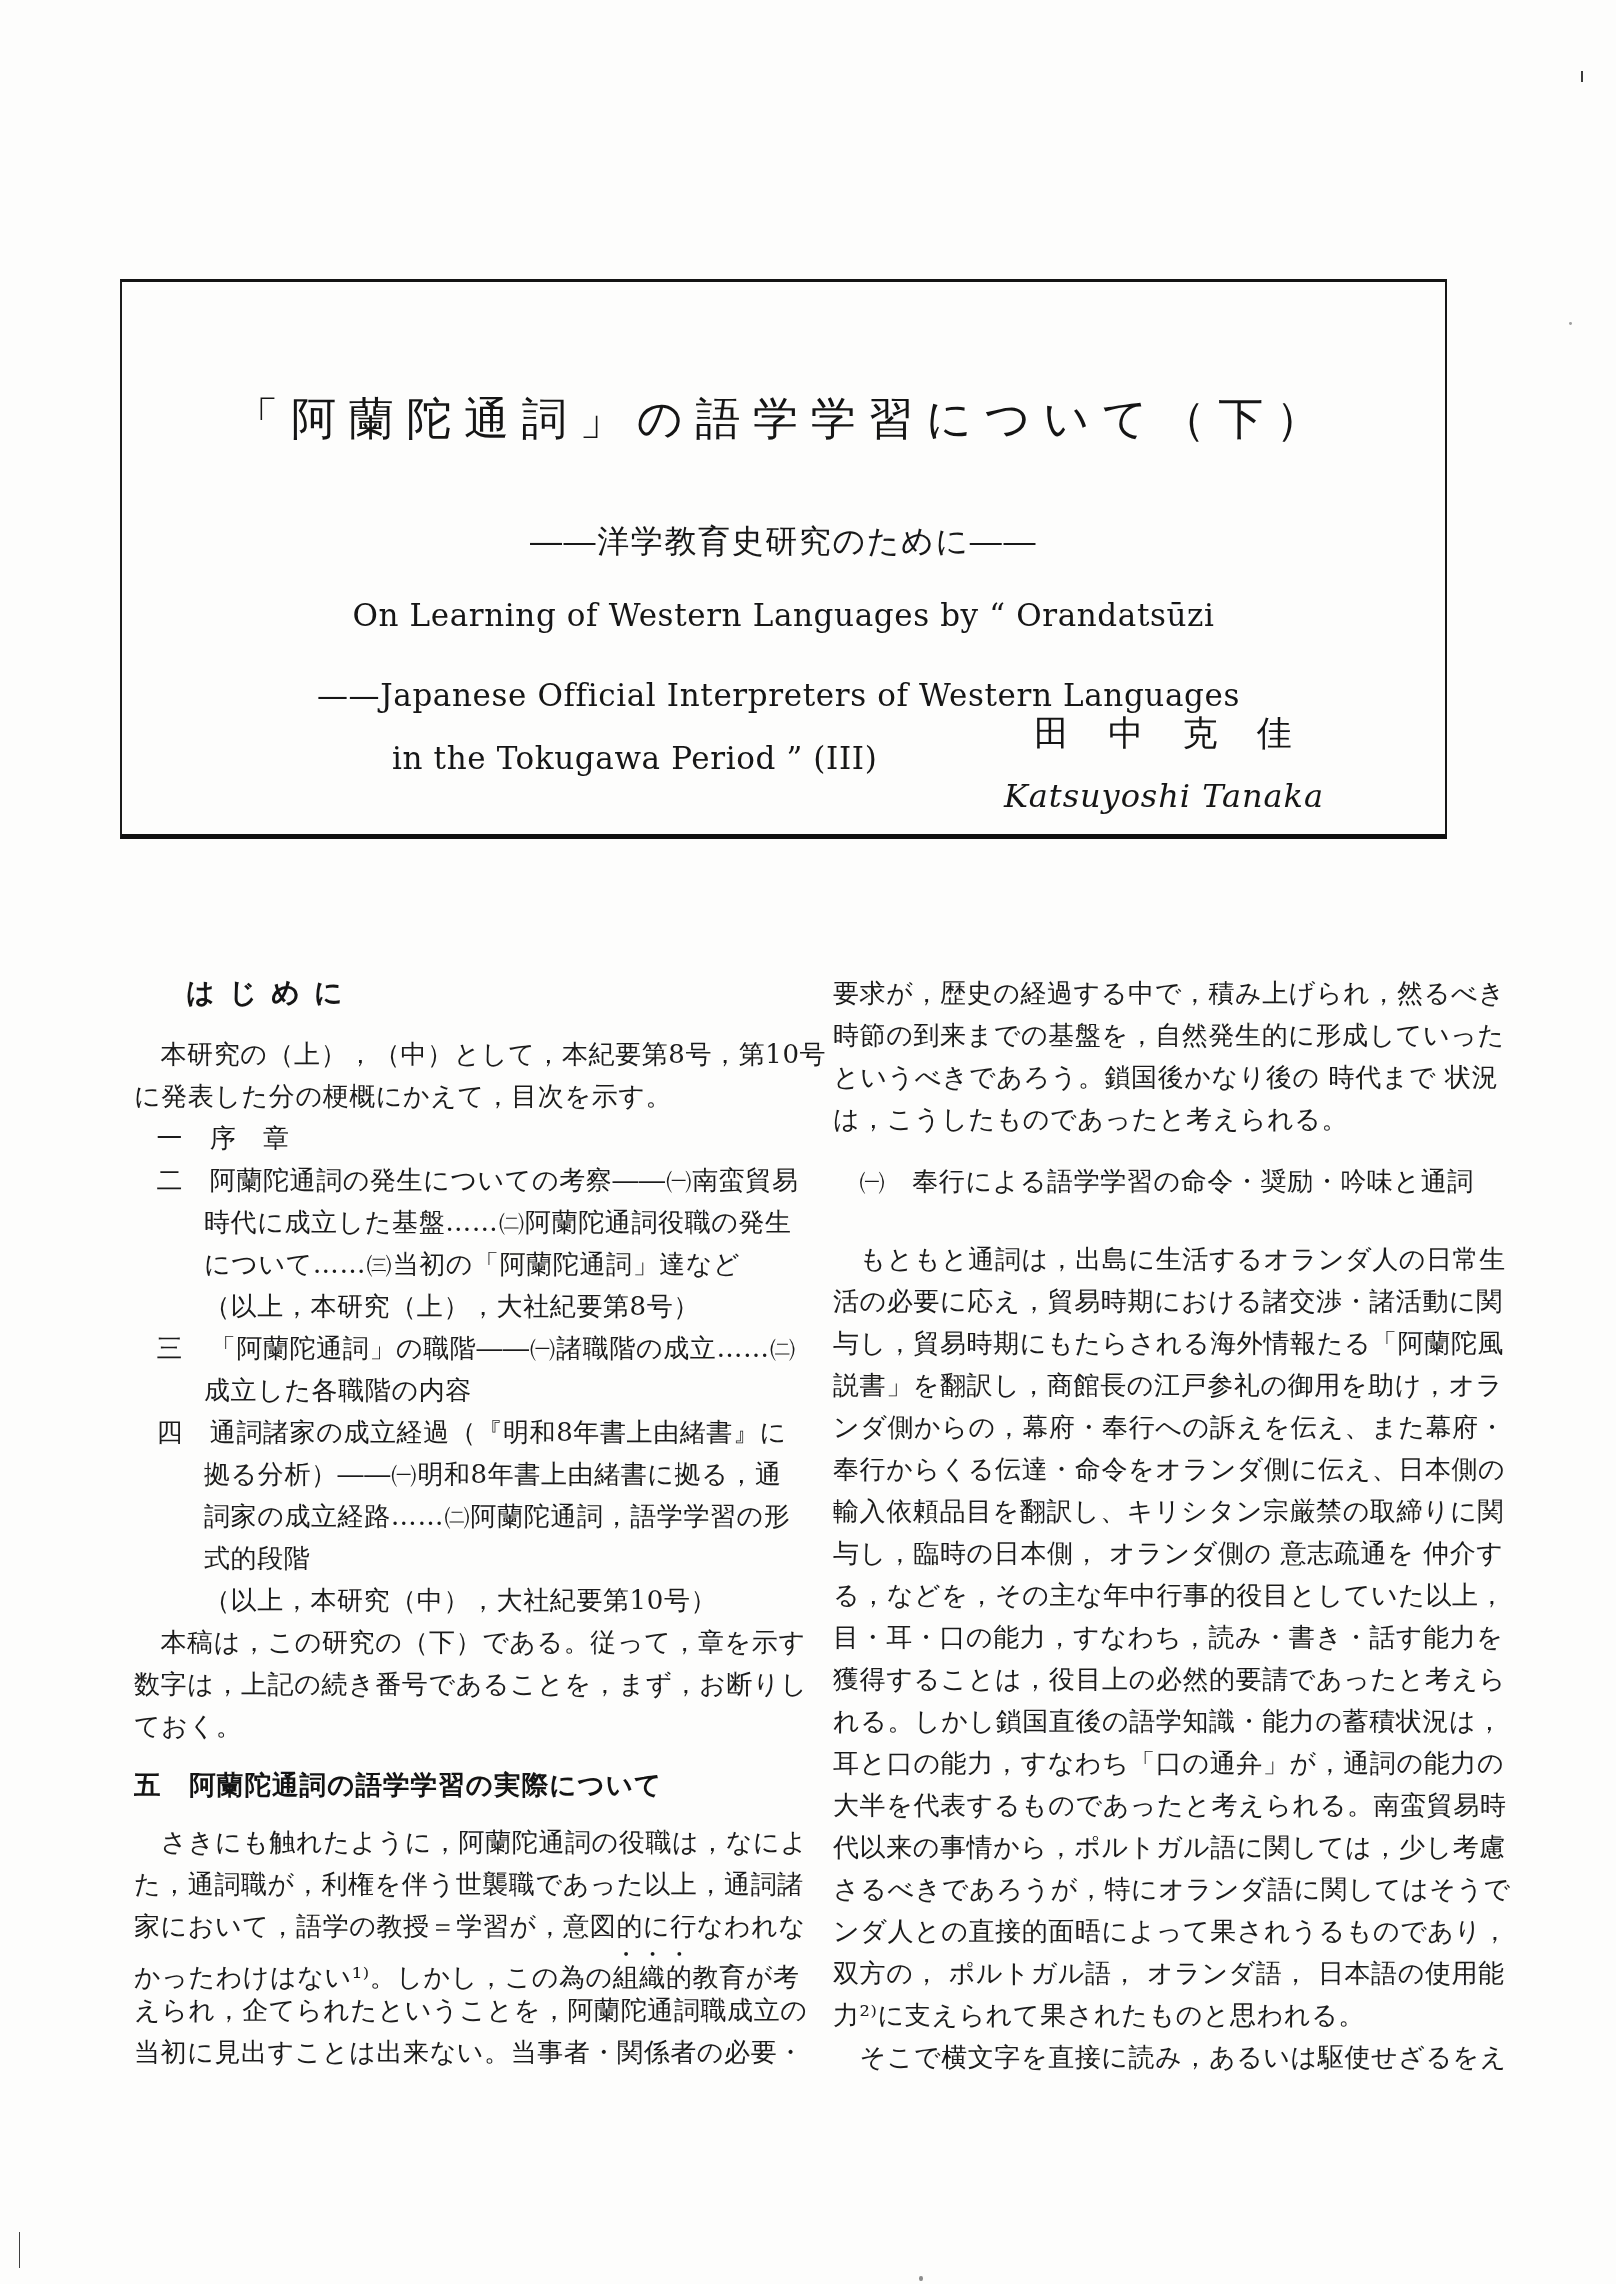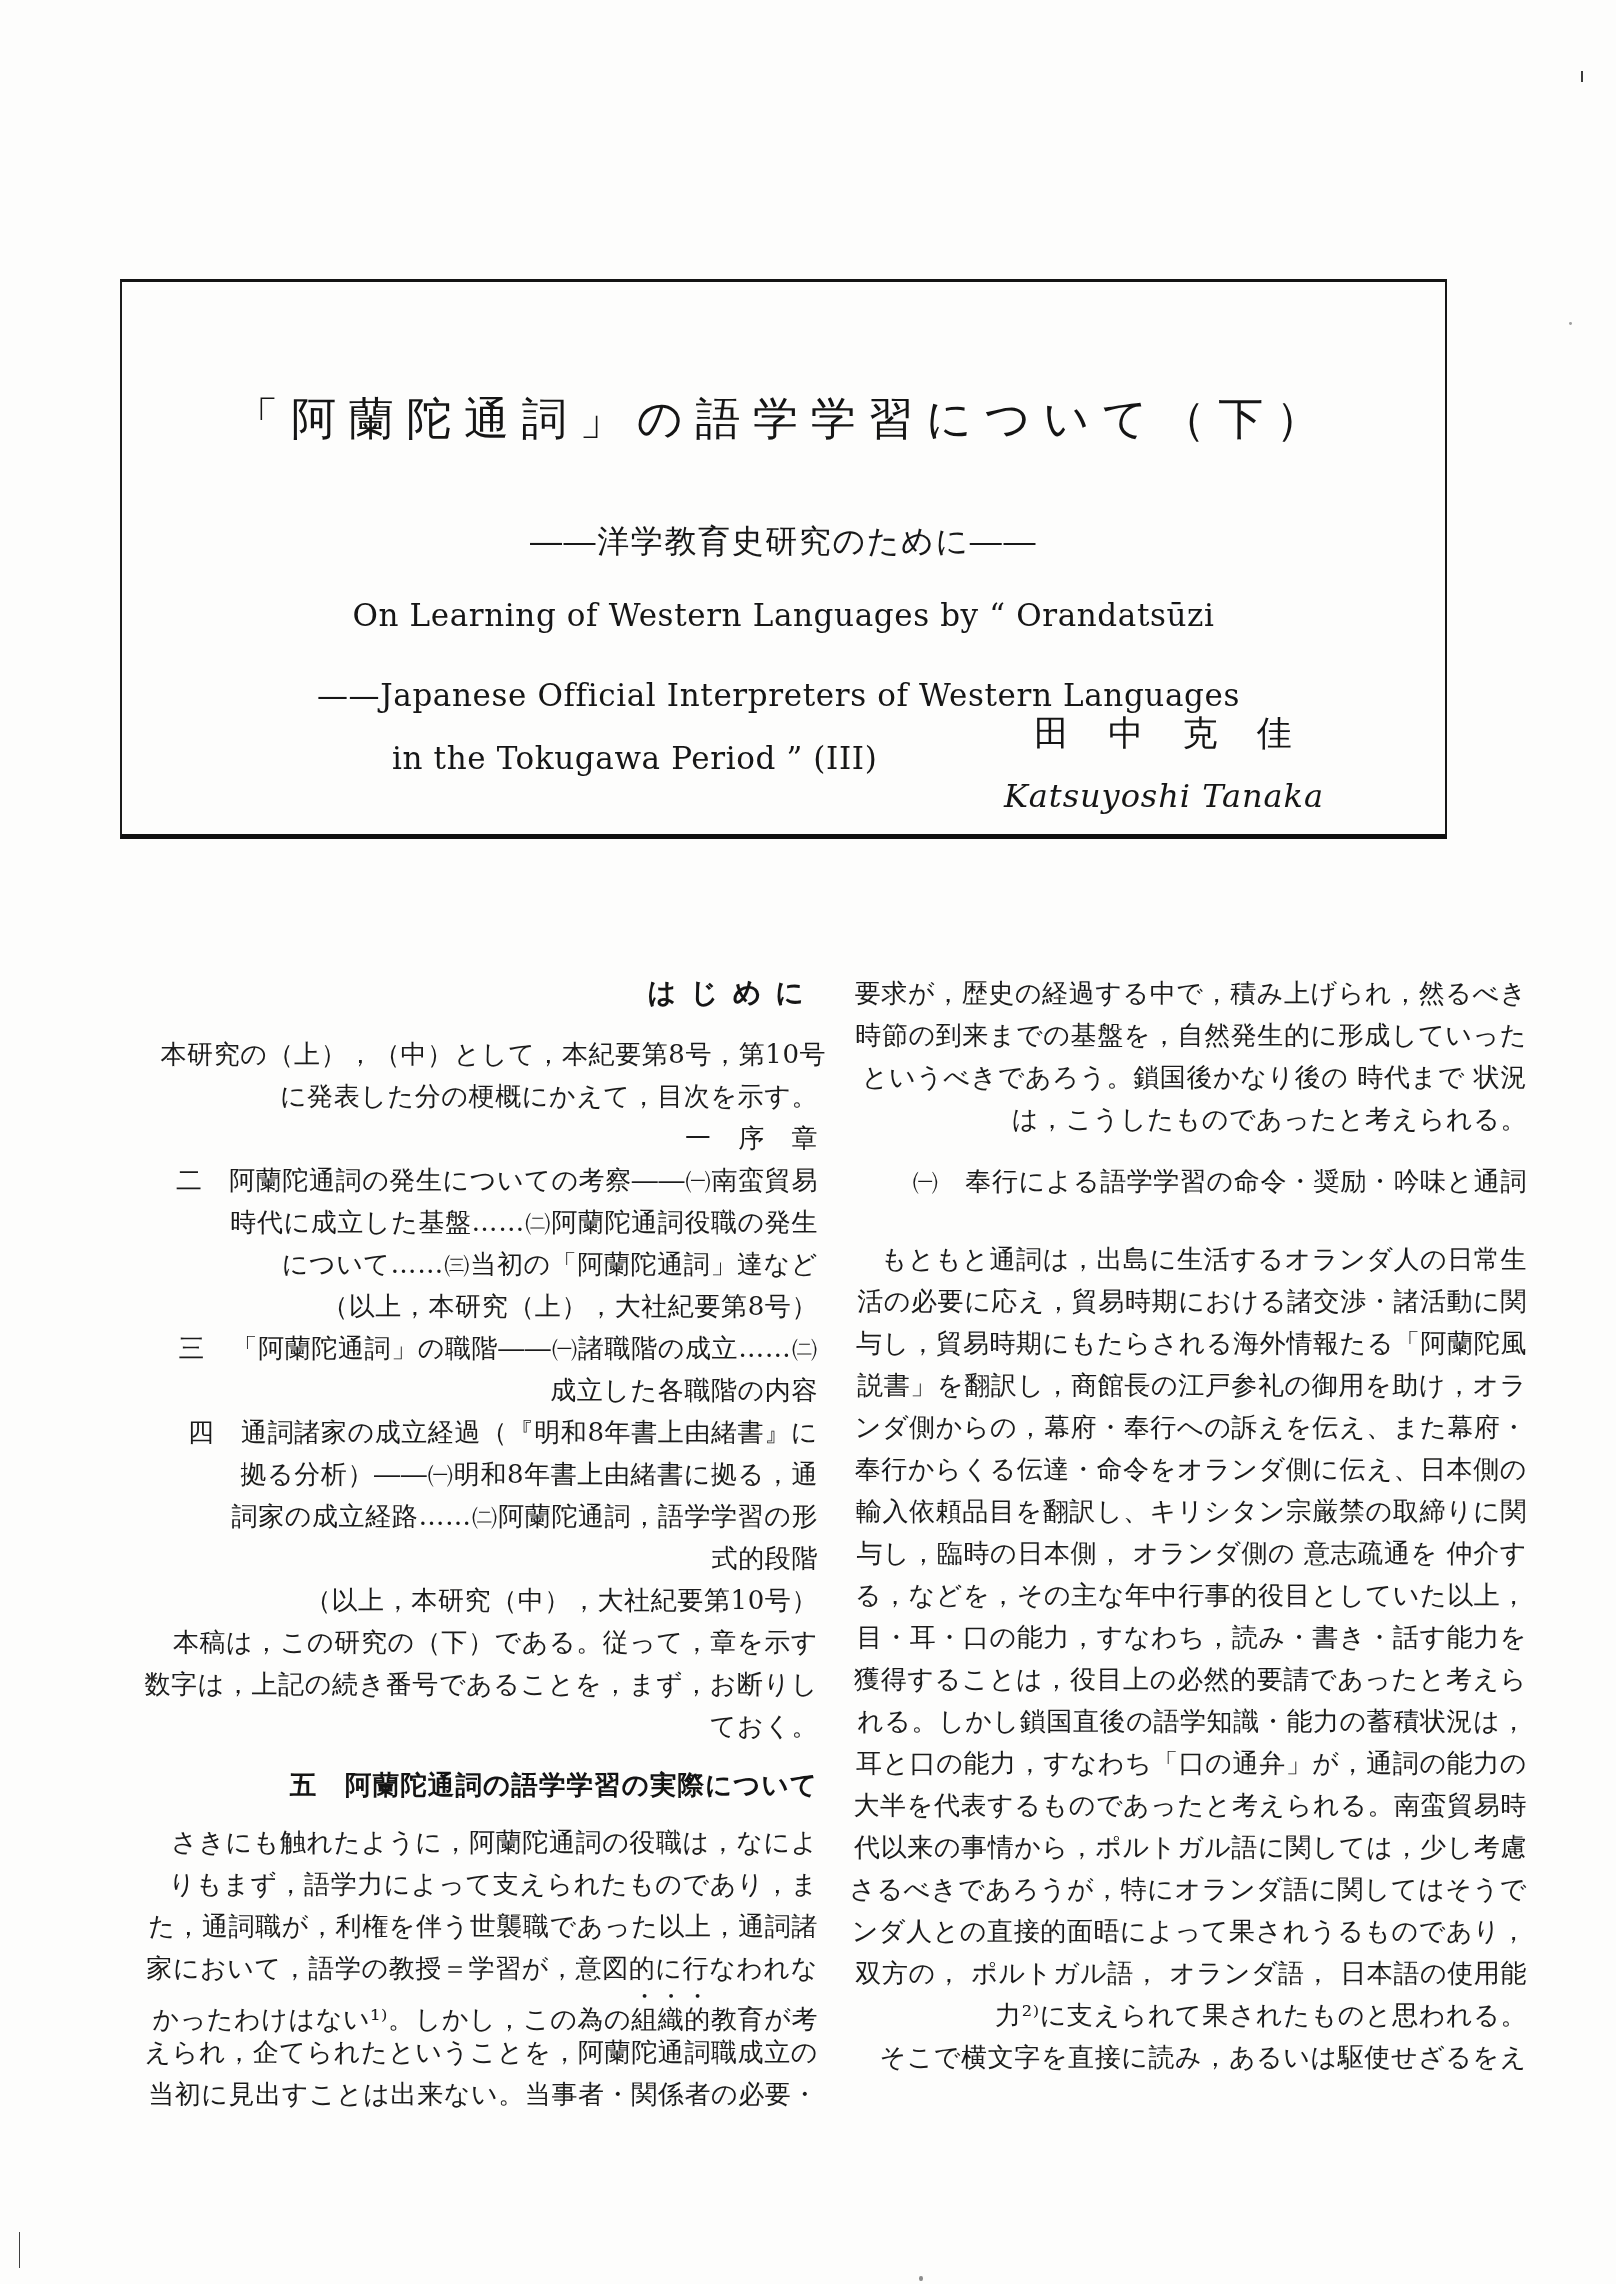--- a/index.html
+++ b/index.html
@@ -82,21 +82,20 @@
     white-space: nowrap;
     color: #161616;
   }
 
   
   .col {
     position: absolute;
     top: 972px;
     font-size: 26px;
     color: #1b1b1b;
-    text-align: right;
   }
   .col-left  { left: 134px;  width: 684px; }
   .col-right { left: 833px; width: 694px; }
   .line {
     height: 42px;
     line-height: 42px;
     letter-spacing: 0.6px;
     white-space: nowrap;
   }
   
@@ -177,21 +176,20 @@
       <div class="line v-num">四　通詞諸家の成立経過（『明和8年書上由緒書』に</div>
       <div class="line v-cont">拠る分析）――㈠明和8年書上由緒書に拠る，通</div>
       <div class="line v-cont">詞家の成立経路……㈡阿蘭陀通詞，語学学習の形</div>
       <div class="line v-cont">式的段階</div>
       <div class="line v-cont">（以上，本研究（中），大社紀要第10号）</div>
       <div class="line v-ind">本稿は，この研究の（下）である。従って，章を示す</div>
       <div class="line">数字は，上記の続き番号であることを，まず，お断りし</div>
       <div class="line">ておく。</div>
       <div class="line v-h2">五　阿蘭陀通詞の語学学習の実際について</div>
       <div class="line v-ind">さきにも触れたように，阿蘭陀通詞の役職は，なによ</div>
-      <div class="line">りもまず，語学力によって支えられたものであり，ま</div>
       <div class="line">た，通詞職が，利権を伴う世襲職であった以上，通詞諸</div>
       <div class="line">家において，語学の教授＝学習が，意図的に行なわれな</div>
       <div class="line">かったわけはない¹⁾。しかし，この為の<span class="emph">組織的</span>教育が考</div>
       <div class="line">えられ，企てられたということを，阿蘭陀通詞職成立の</div>
       <div class="line">当初に見出すことは出来ない。当事者・関係者の必要・</div>
     </div>
 
   <div class="col col-right">
 
   <div class="line">要求が，歴史の経過する中で，積み上げられ，然るべき</div>

